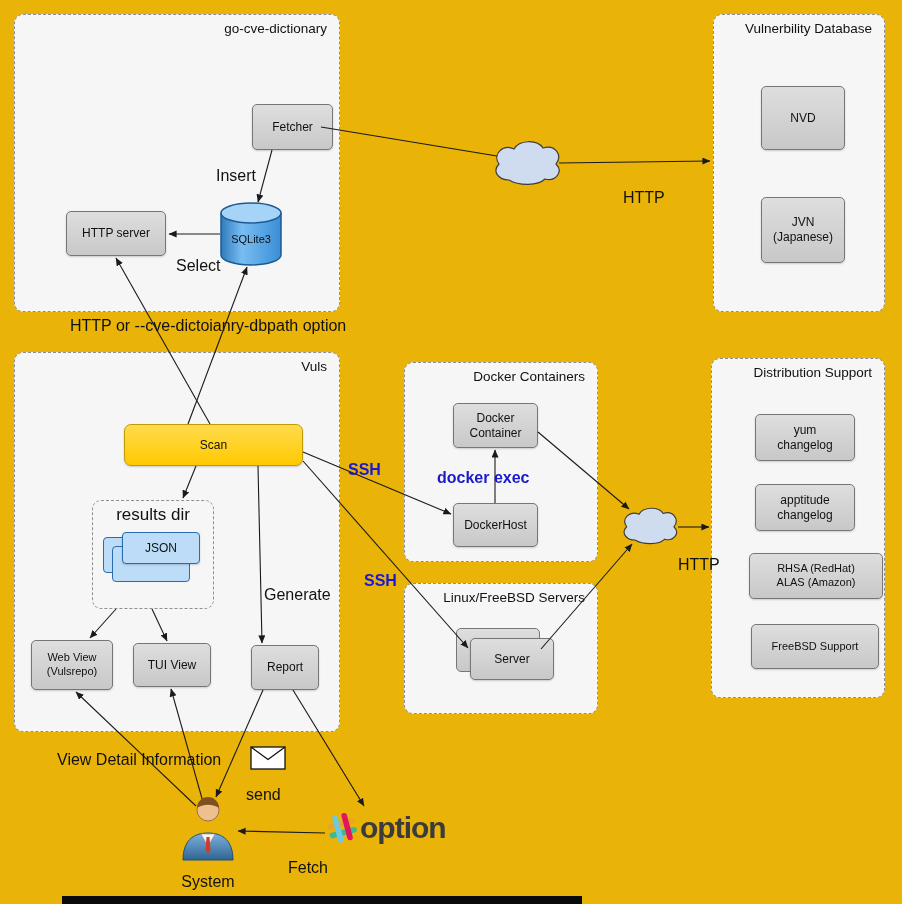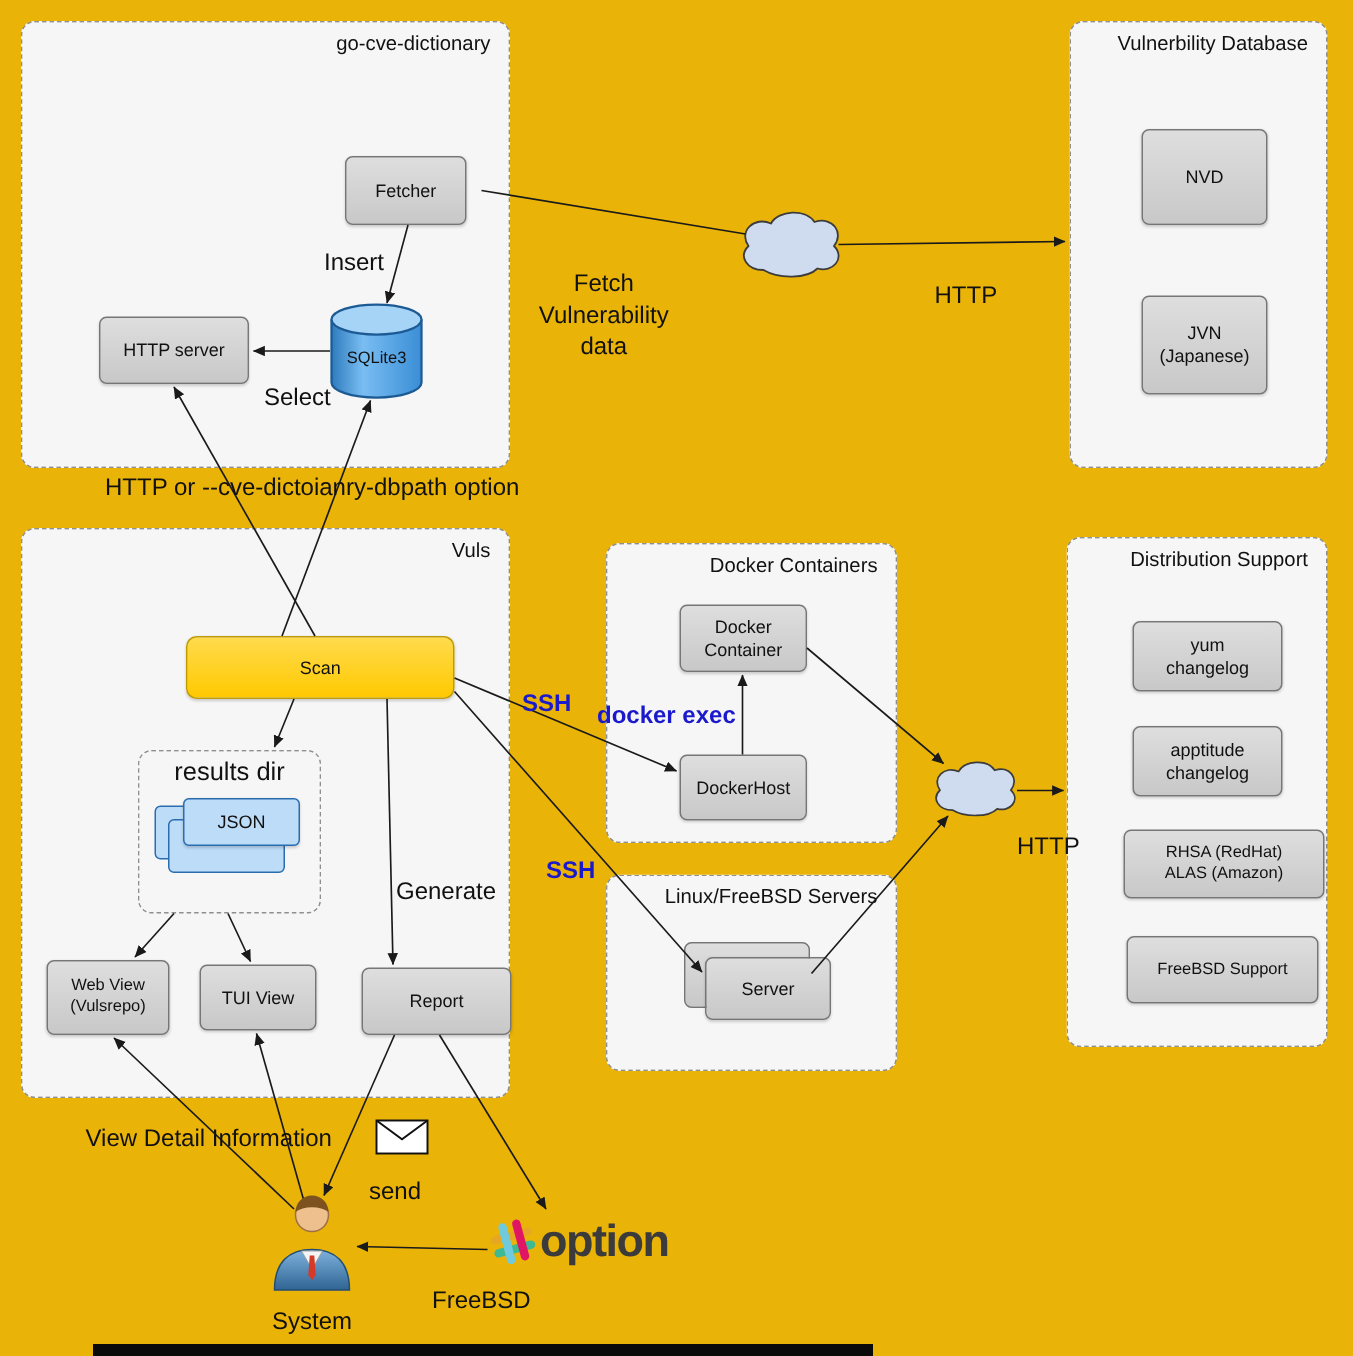--- a/index.html
+++ b/index.html
@@ -100,21 +100,21 @@
       <line x1="116" y1="609" x2="90" y2="638" marker-end="url(#ah)"></line>
       <line x1="152" y1="609" x2="167" y2="641" marker-end="url(#ah)"></line>
       <line x1="196" y1="806" x2="76" y2="692" marker-end="url(#ah)"></line>
       <line x1="203" y1="802" x2="171" y2="689" marker-end="url(#ah)"></line>
       <line x1="263" y1="690" x2="216" y2="797" marker-end="url(#ah)"></line>
       <line x1="293" y1="690" x2="364" y2="806" marker-end="url(#ah)"></line>
       <line x1="325" y1="833" x2="238" y2="831" marker-end="url(#ah)"></line>
     </g>
   </svg>
 
-  <div class="node" style="left:230px;top:104px;width:81px;height:46px">Fetcher</div>
+  <div class="node" style="left:252px;top:104px;width:81px;height:46px">Fetcher</div>
 
   <div class="node" style="left:66px;top:211px;width:100px;height:45px">HTTP server</div>
 
   <svg class="deco" style="left:218px;top:200px" width="66" height="68" viewBox="0 0 66 68">
     <defs>
       <linearGradient id="cylg" x1="0" y1="0" x2="1" y2="0">
         <stop offset="0" stop-color="#2e7bbd"></stop>
         <stop offset="0.35" stop-color="#79bdf2"></stop>
         <stop offset="1" stop-color="#3a8ed6"></stop>
       </linearGradient>
@@ -130,50 +130,48 @@
 
   <div class="node scan" style="left:124px;top:424px;width:179px;height:42px">Scan</div>
 
   <div class="node jsonfile ghost" style="left:103px;top:537px;width:78px;height:36px"></div>
   <div class="node jsonfile ghost" style="left:112px;top:546px;width:78px;height:36px"></div>
   <div class="node jsonfile" style="left:122px;top:532px;width:78px;height:32px">JSON</div>
 
   <div class="node small" style="left:31px;top:640px;width:82px;height:50px">Web View
 (Vulsrepo)</div>
   <div class="node" style="left:133px;top:643px;width:78px;height:44px">TUI View</div>
-  <div class="node" style="left:241px;top:645px;width:100px;height:45px">Report</div>
+  <div class="node" style="left:251px;top:645px;width:68px;height:45px">Report</div>
 
   <div class="node" style="left:453px;top:403px;width:85px;height:45px">Docker
 Container</div>
   <div class="node" style="left:453px;top:503px;width:85px;height:44px">DockerHost</div>
 
   <div class="node ghost" style="left:456px;top:628px;width:84px;height:44px"></div>
   <div class="node" style="left:470px;top:638px;width:84px;height:42px">Server</div>
 
   <div class="node" style="left:755px;top:414px;width:100px;height:47px">yum
 changelog</div>
   <div class="node" style="left:755px;top:484px;width:100px;height:47px">apptitude
 changelog</div>
   <div class="node small" style="left:749px;top:553px;width:134px;height:46px">RHSA (RedHat)
 ALAS (Amazon)</div>
   <div class="node small" style="left:751px;top:624px;width:128px;height:45px">FreeBSD Support</div>
 
   <div class="lbl" style="left:216px;top:166px">Insert</div>
   <div class="lbl" style="left:176px;top:256px">Select</div>
-  <div class="lbl center" style="left:345px;top:180px;width:115px">Fetch
-Vulnerability data</div>
   <div class="lbl" style="left:623px;top:188px">HTTP</div>
   <div class="lbl" style="left:70px;top:316px">HTTP or --cve-dictoianry-dbpath option</div>
   <div class="lbl blue" style="left:348px;top:460px">SSH</div>
   <div class="lbl blue" style="left:364px;top:571px">SSH</div>
-  <div class="lbl blue" style="left:398px;top:468px">docker exec</div>
+  <div class="lbl blue" style="left:437px;top:468px">docker exec</div>
   <div class="lbl" style="left:264px;top:585px">Generate</div>
   <div class="lbl" style="left:678px;top:555px">HTTP</div>
   <div class="lbl" style="left:246px;top:785px">send</div>
-  <div class="lbl" style="left:288px;top:858px">FreeBSD</div>
+  <div class="lbl" style="left:288px;top:858px">Fetch</div>
   <div class="lbl" style="left:57px;top:750px">View Detail Information</div>
   <div class="lbl center" style="left:150px;top:872px;width:116px">System Operator</div>
 
   <svg class="deco" style="left:250px;top:746px;z-index:6" width="36" height="25" viewBox="0 0 36 25">
     <rect x="1" y="1" width="34" height="22" fill="#ffffff" stroke="#111" stroke-width="1.3"></rect>
     <path d="M1 1 L18 13.5 L35 1" fill="none" stroke="#111" stroke-width="1.3"></path>
   </svg>
 
   <svg class="deco" style="left:180px;top:796px;z-index:5" width="56" height="66" viewBox="0 0 56 66">
     <defs>

